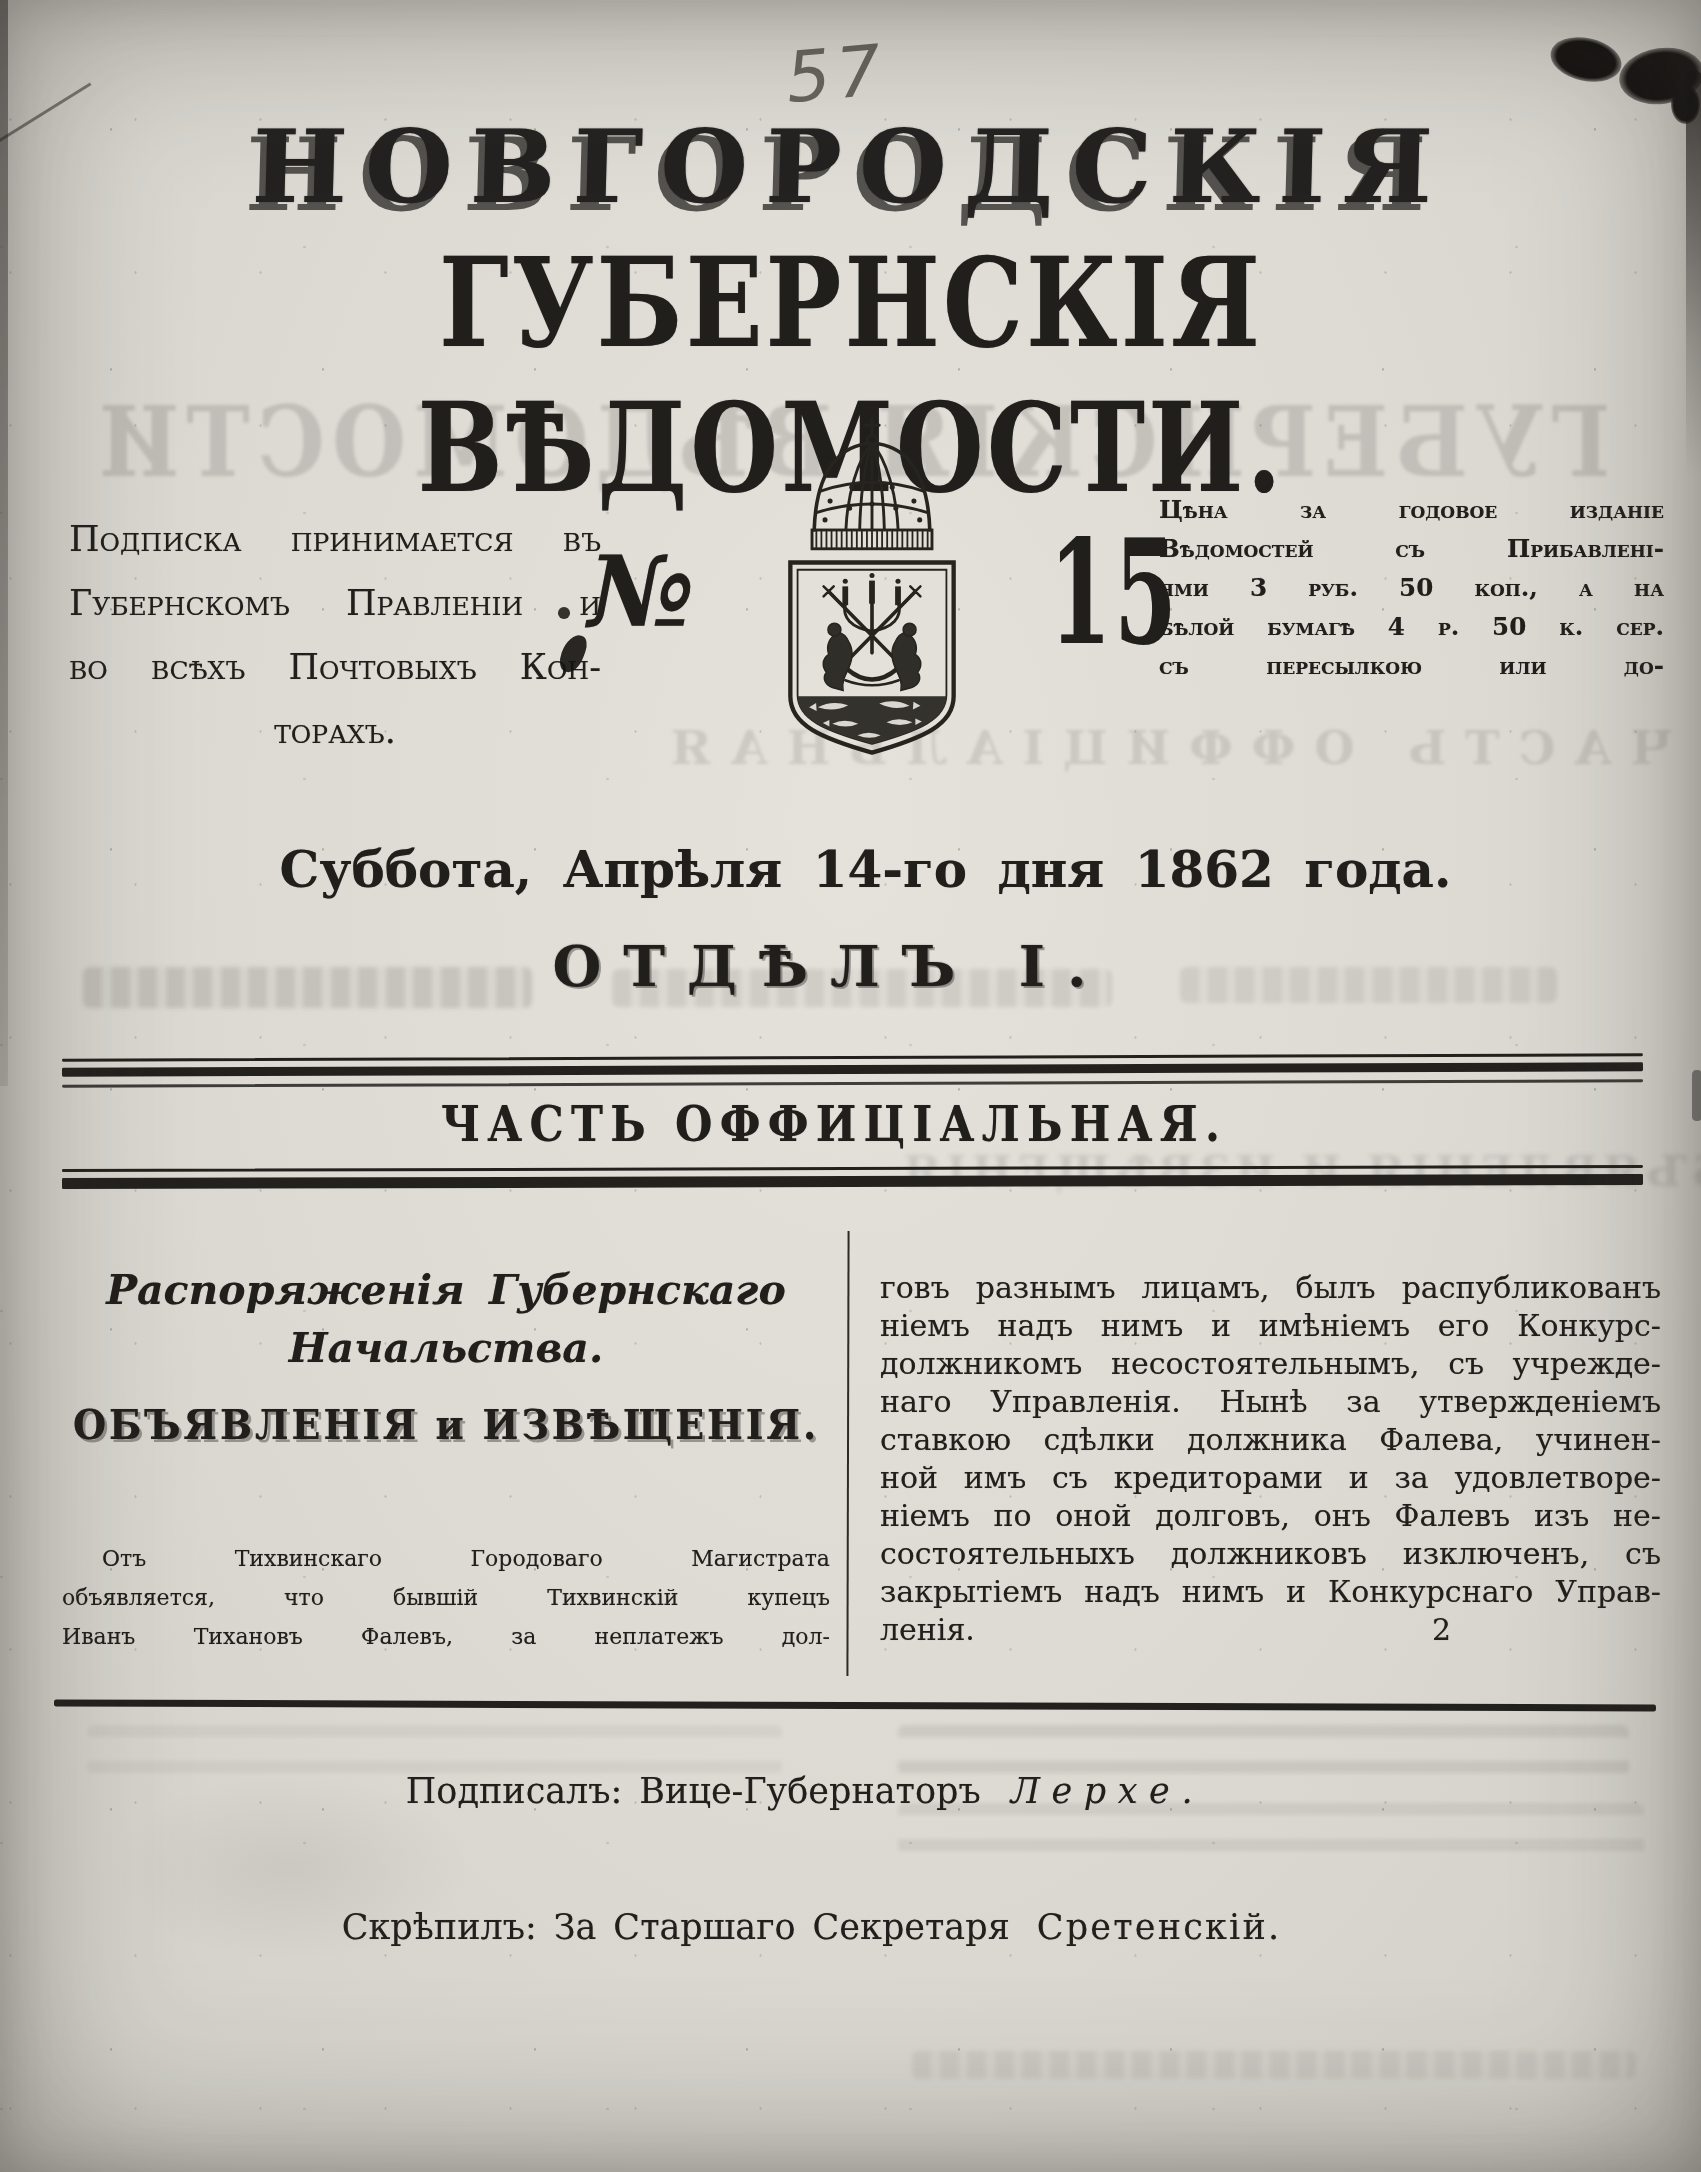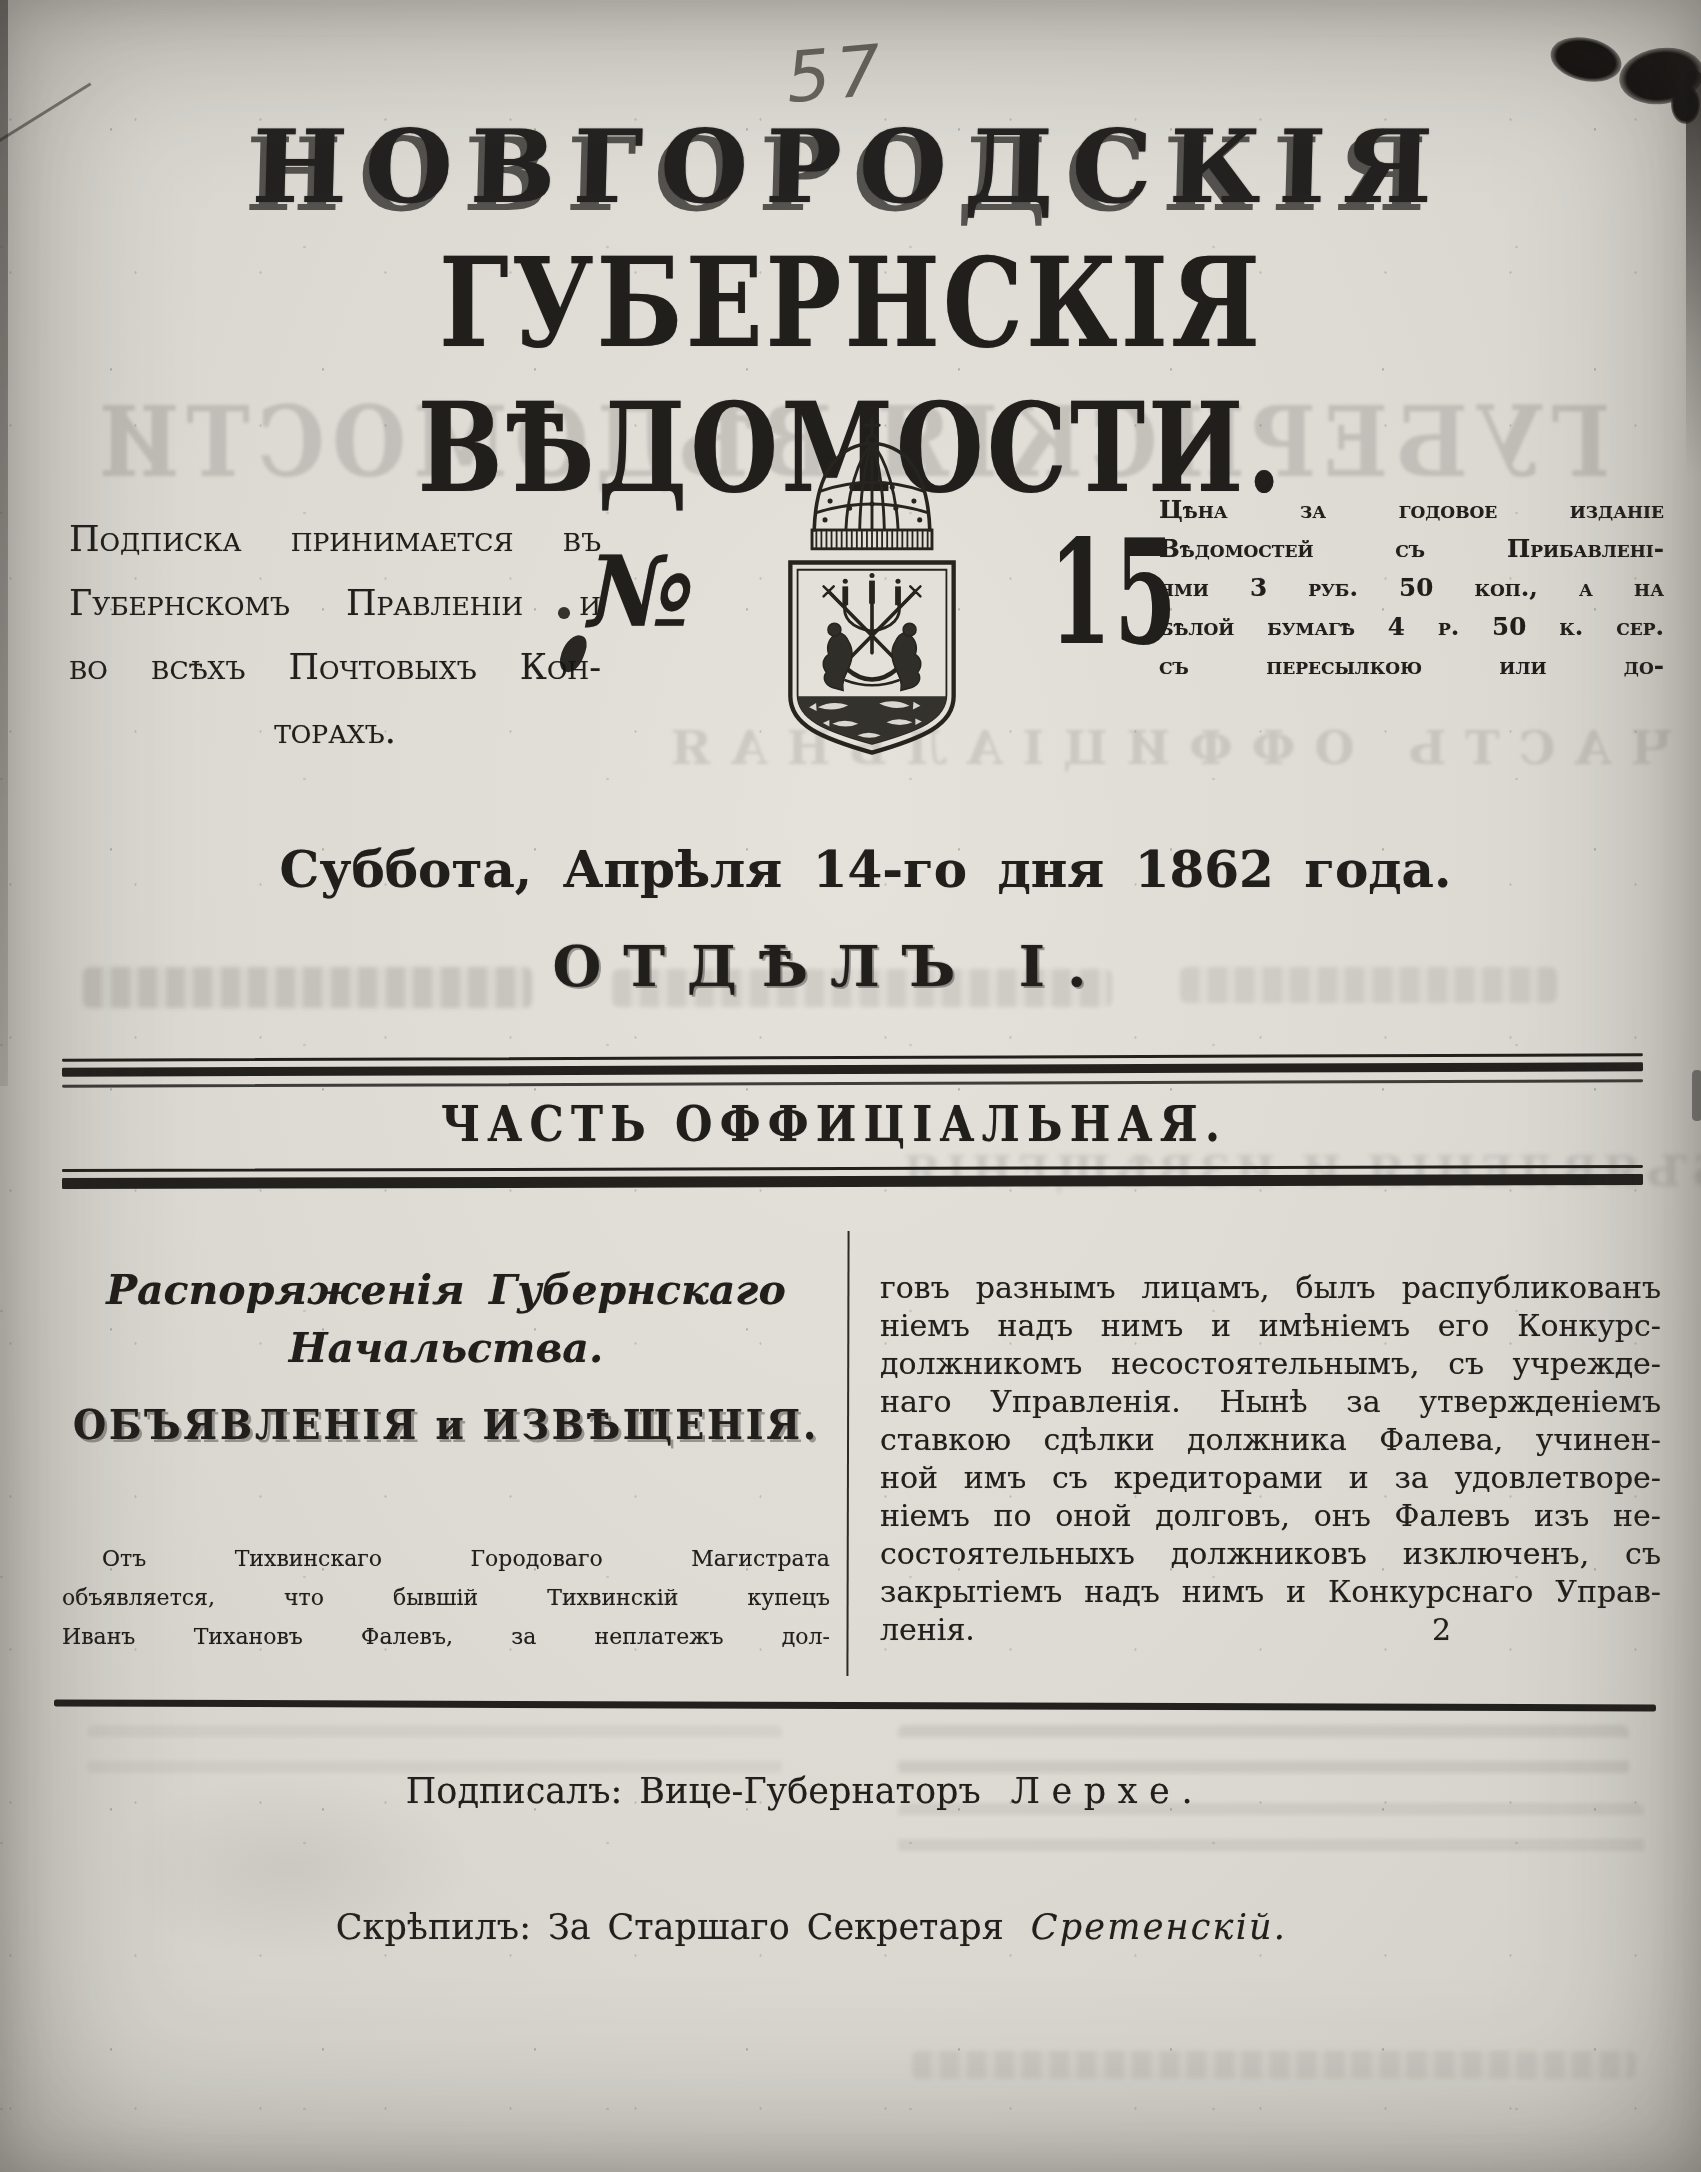--- a/index.html
+++ b/index.html
@@ -61,22 +61,22 @@
       text-shadow:2.9px 2.9px 0 rgba(33,31,28,.38), 0 0 0.7px rgba(33,31,28,.6);}
   .lbody{top:1539px;left:62px;width:768px;font-size:22px;line-height:39px;}
   .lbody .first{padding-left:40px;}
   .rbody{top:1269px;left:880px;width:781px;font-size:30px;line-height:38px;}
   .lastline{display:flex;text-align-last:left;}
   .sigmark{margin-left:auto;margin-right:210px;}
 
   .sig{font-size:35px;word-spacing:5.8px;}
   .sig1{top:1771px;left:0;width:1610px;}
   .sig2{top:1907px;left:0;width:1623px;}
-  .signame{letter-spacing:11.6px;margin-left:13px;}
-  .signame2{font-style:italic;letter-spacing:2.2px;margin-left:10px;}
+  .signame{font-style:italic;letter-spacing:11.6px;margin-left:13px;}
+  .signame2{letter-spacing:2.2px;margin-left:10px;}
 
   
   .ghost{color:rgba(55,52,47,.16);font-weight:bold;filter:blur(1.4px);white-space:nowrap;pointer-events:none;}
   .g1{top:391px;left:0;width:1702px;font-size:85px;letter-spacing:7.2px;transform:scale(-1,1.15);}
   .g2{top:721px;left:652px;font-size:46px;letter-spacing:19px;transform:scaleX(-1);color:rgba(55,52,47,.13);}
   .g3{top:1147px;left:898px;font-size:42px;letter-spacing:5.8px;transform:scaleX(-1);
       color:rgba(50,48,44,.13);filter:blur(2.2px);z-index:0;}
   .smudge{position:absolute;filter:blur(2.2px);pointer-events:none;border-radius:7.2px;}
   .sm-words{background:repeating-linear-gradient(90deg, rgba(60,57,50,.15) 0 19px, rgba(60,57,50,.04) 19px 27.5px);}
   .sm-lines{background:repeating-linear-gradient(180deg, rgba(60,57,50,.10) 0 11.6px, transparent 11.6px 36px);}

